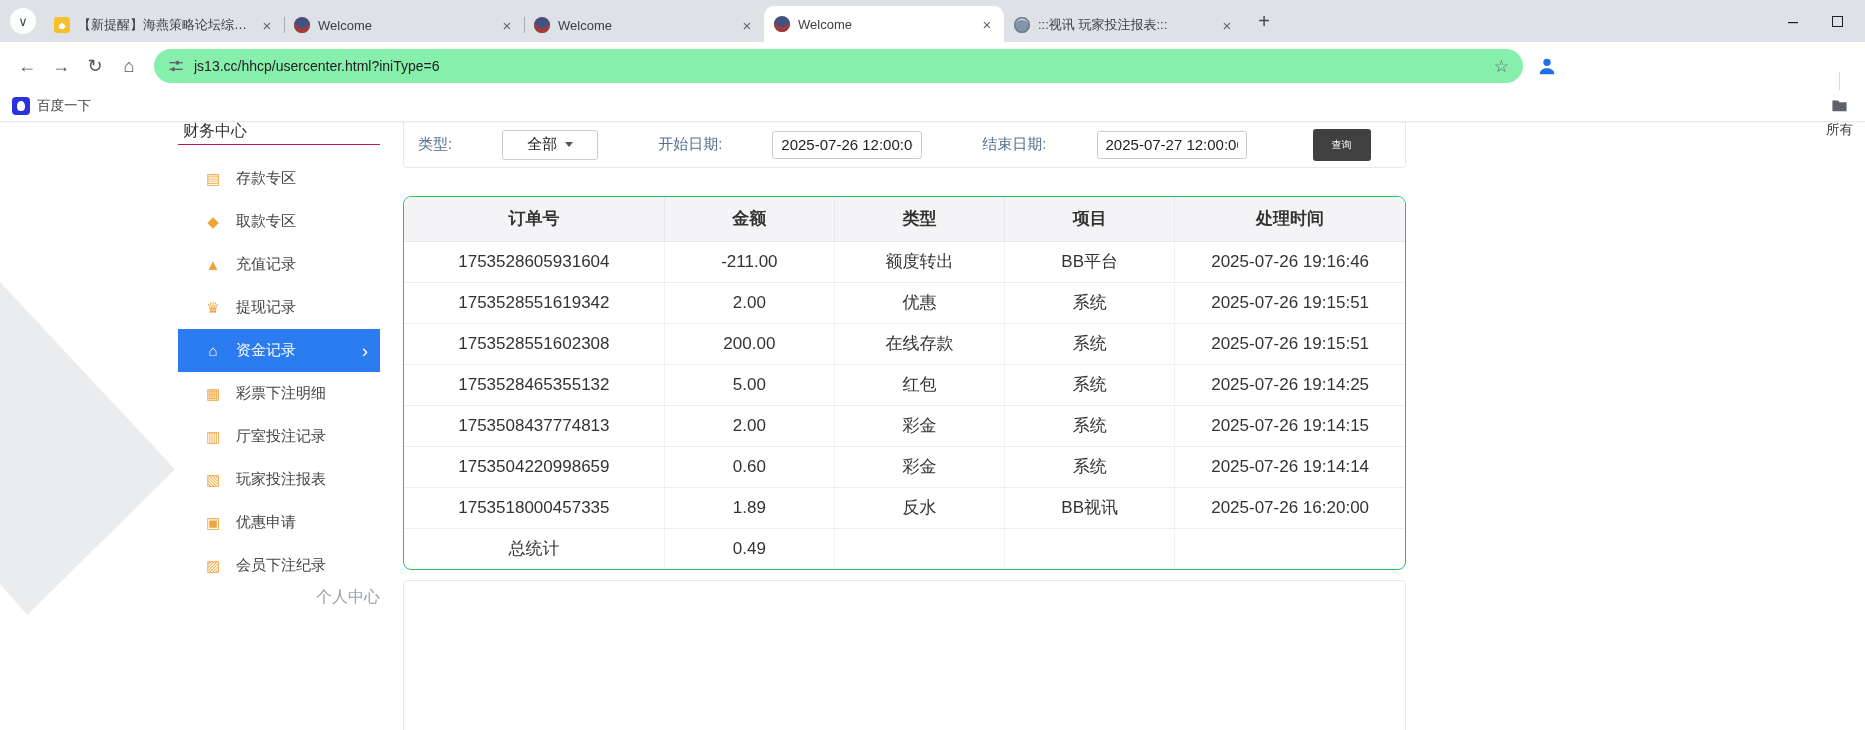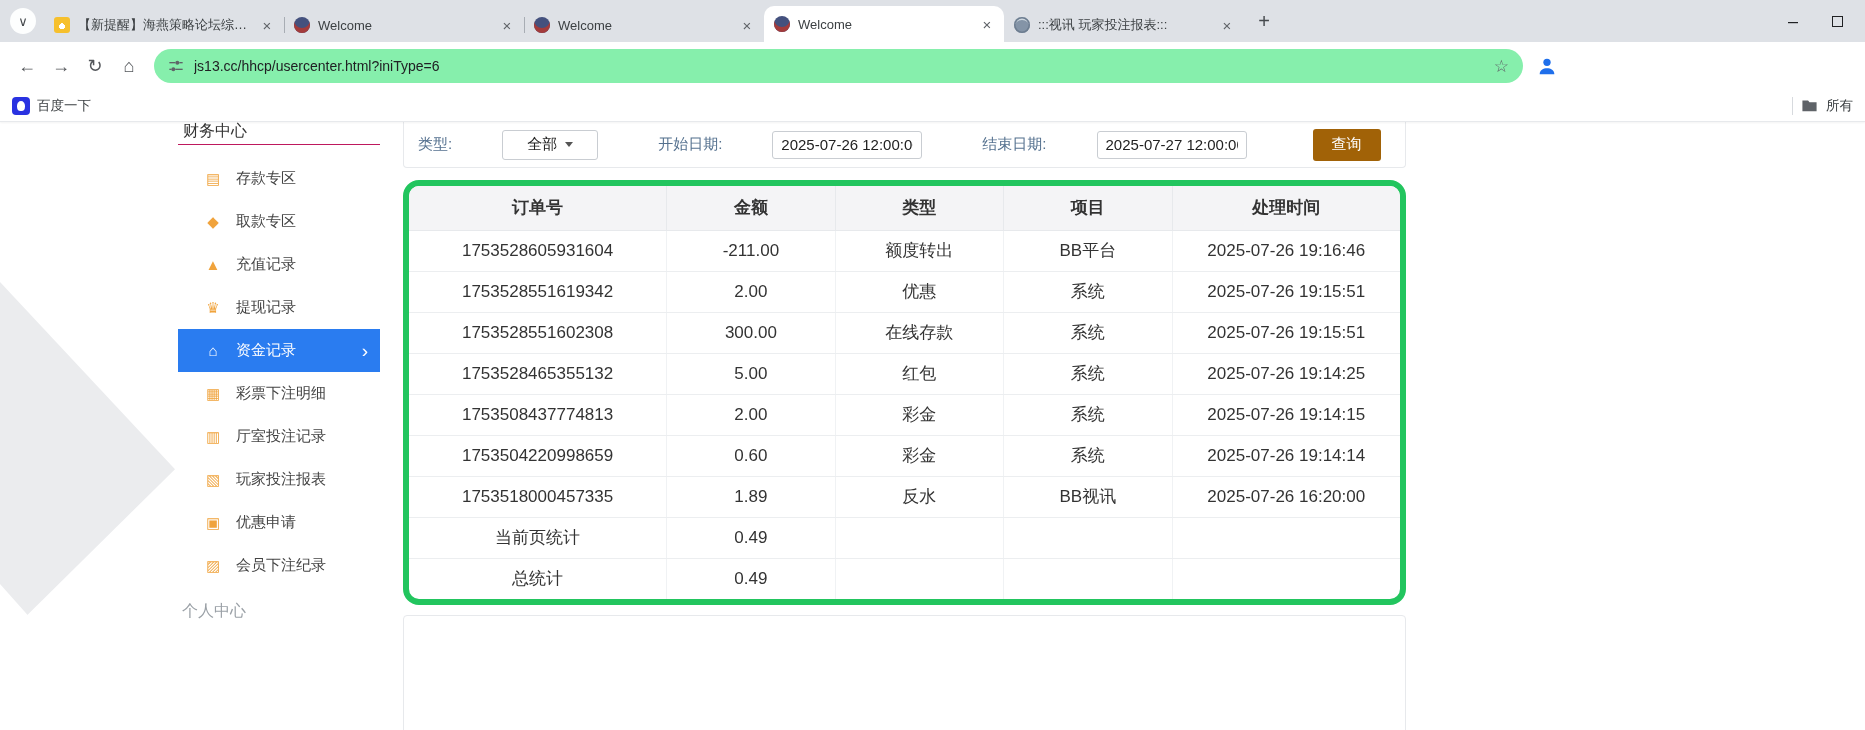--- a/index.html
+++ b/index.html
@@ -36,56 +36,56 @@
   .omnibox .star { font-size:17px; color:#5f6368; cursor:pointer; margin-left:8px; }
   .profile { width:32px; height:32px; border-radius:50%; display:flex; align-items:center; justify-content:center; cursor:pointer; flex:none; }
   .tb-spacer { width:292px; flex:none; }
 
   .bookmarksbar { height:32px; background:#fff; display:flex; align-items:center; padding:0 12px;
                   border-bottom:1px solid #e7e9ec; box-shadow:0 1px 2px rgba(0,0,0,.05); position:relative; z-index:2; }
   .bm-item { display:flex; align-items:center; gap:7px; font-size:13.5px; color:#3c4043; cursor:pointer; }
   .baidu-ic { width:18px; height:18px; border-radius:4px; background:#2932e1; position:relative; flex:none; }
   .baidu-ic::after { content:""; position:absolute; left:5px; top:4px; width:8px; height:10px;
                      background:#fff; border-radius:50% 50% 45% 45%; }
-  .bm-right { margin-left:auto; display:flex; align-items:center; gap:8px; padding-right:0; }
+  .bm-right { margin-left:auto; display:flex; align-items:center; gap:8px; padding-right:0;flex-direction:column; }
   .bm-divider { width:1px; height:18px; background:#d7dade; }
   .bm-all { font-size:13.5px; color:#3c4043; white-space:nowrap; }
 
   
   .page { position:relative; height:608px; background:#fff; overflow:hidden; }
   .decor-a { position:absolute; left:0; top:160px; width:175px; height:360px; background:#ebecee;
              clip-path:polygon(0 0, 100% 52%, 0 100%); }
   .decor-b { position:absolute; left:0; top:430px; width:130px; height:178px; background:#fff;
              clip-path:polygon(0 18%, 100% 100%, 0 100%); }
 
   .sidebar { position:absolute; left:178px; top:0; width:202px; }
   .side-top { height:23px; border-bottom:1px solid #be185d; overflow:hidden; padding-left:2px; }
   .side-top .txt { display:inline-block; font-size:16px; color:#333; line-height:20px; margin-top:-3px;
                    padding:0 3px 3px 3px; border-bottom:3px solid #2a7cf0; }
   .side-nav { margin-top:12px; }
   .side-item { height:43px; display:flex; align-items:center; padding:0 12px 0 26px; font-size:15px; color:#444; cursor:pointer; }
   .side-item .ic { width:18px; margin-right:14px; color:#f0a33c; font-size:15px; text-align:center; flex:none; }
   .side-item.active { background:#2a7cf0; color:#fff; }
   .side-item.active .ic { color:#fff; }
   .side-item .chev { margin-left:auto; font-size:19px; line-height:1; color:#fff; }
-  .side-bottom { margin-top:14px; padding-left:4px; font-size:16px; color:#9aa0a6; }
+  .side-bottom { padding-left:4px; font-size:16px; color:#9aa0a6;text-align:right; }
 
   .main { position:absolute; left:403px; top:0; width:1003px; }
   .filterbox { height:46px; border:1px solid #e7e9ec; border-top:none; border-radius:0 0 4px 4px;
                display:flex; align-items:center; padding:0 14px; font-size:15px; color:#55718f;gap:44px; }
   .flabel { margin-right:6px; white-space:nowrap; }
   .fselect { width:96px; height:30px; border:1px solid #c9cdd2; border-radius:3px; background:#fff;
              display:flex; align-items:center; justify-content:space-between; padding:0 24px; color:#222; margin-right:16px; cursor:pointer; }
   .caret { width:0; height:0; border-left:4.5px solid transparent; border-right:4.5px solid transparent; border-top:5.5px solid #555; }
   .finput { width:150px; height:28px; border:1px solid #c9cdd2; border-radius:3px; padding:0 8px;
             font-size:15px; color:#222; margin-right:16px; font-family:"Liberation Sans",sans-serif; }
-  .fbtn { height:32px; padding:0 19px; margin-left:6px; background:#a16207; border:none; border-radius:3px;
-          color:#fff; font-size:15px; cursor:pointer; font-family:"Liberation Sans",sans-serif; }
-
-  .tablebox { margin-top:12px; border:6px solid #22c55e; border-radius:16px; overflow:hidden; }
+  .fbtn { height:32px; padding:0 19px; margin-left:6px; background:#404040; border:none; border-radius:3px;
+          color:#fff; font-size:10px; cursor:pointer; font-family:"Liberation Sans",sans-serif; }
+
+  .tablebox { margin-top:28px; border:1px solid #22c55e; border-radius:8px; overflow:hidden; }
   table { width:100%; border-collapse:collapse; text-align:center; color:#333; }
   thead th { height:44px; background:#f4f4f6; font-size:17px; font-weight:bold;
              border-bottom:1px solid #e7e9ec; border-right:1px solid #e7e9ec; }
   thead th:last-child { border-right:none; }
   tbody td { height:41px; font-size:17px; border-bottom:1px solid #eceef0; border-right:1px solid #f0f2f4; }
   tbody td:last-child { border-right:none; }
   tbody tr:last-child td { border-bottom:none; }
 
   .nextbox { margin-top:10px; border:1px solid #e7e9ec; border-radius:4px; height:300px; }
 </style>
@@ -270,21 +270,21 @@
               </tr>
               <tr>
                 <td>1753528551619342</td>
                 <td>2.00</td>
                 <td>优惠</td>
                 <td>系统</td>
                 <td>2025-07-26 19:15:51</td>
               </tr>
               <tr>
                 <td>1753528551602308</td>
-                <td>300.00</td>
+                <td>200.00</td>
                 <td>在线存款</td>
                 <td>系统</td>
                 <td>2025-07-26 19:15:51</td>
               </tr>
               <tr>
                 <td>1753528465355132</td>
                 <td>5.00</td>
                 <td>红包</td>
                 <td>系统</td>
                 <td>2025-07-26 19:14:25</td>
@@ -304,27 +304,20 @@
                 <td>2025-07-26 19:14:14</td>
               </tr>
               <tr>
                 <td>1753518000457335</td>
                 <td>1.89</td>
                 <td>反水</td>
                 <td>BB视讯</td>
                 <td>2025-07-26 16:20:00</td>
               </tr>
               <tr>
-                <td>当前页统计</td>
-                <td>0.49</td>
-                <td></td>
-                <td></td>
-                <td></td>
-              </tr>
-              <tr>
                 <td>总统计</td>
                 <td>0.49</td>
                 <td></td>
                 <td></td>
                 <td></td>
               </tr>
             </tbody>
         </table>
       </div>
 

